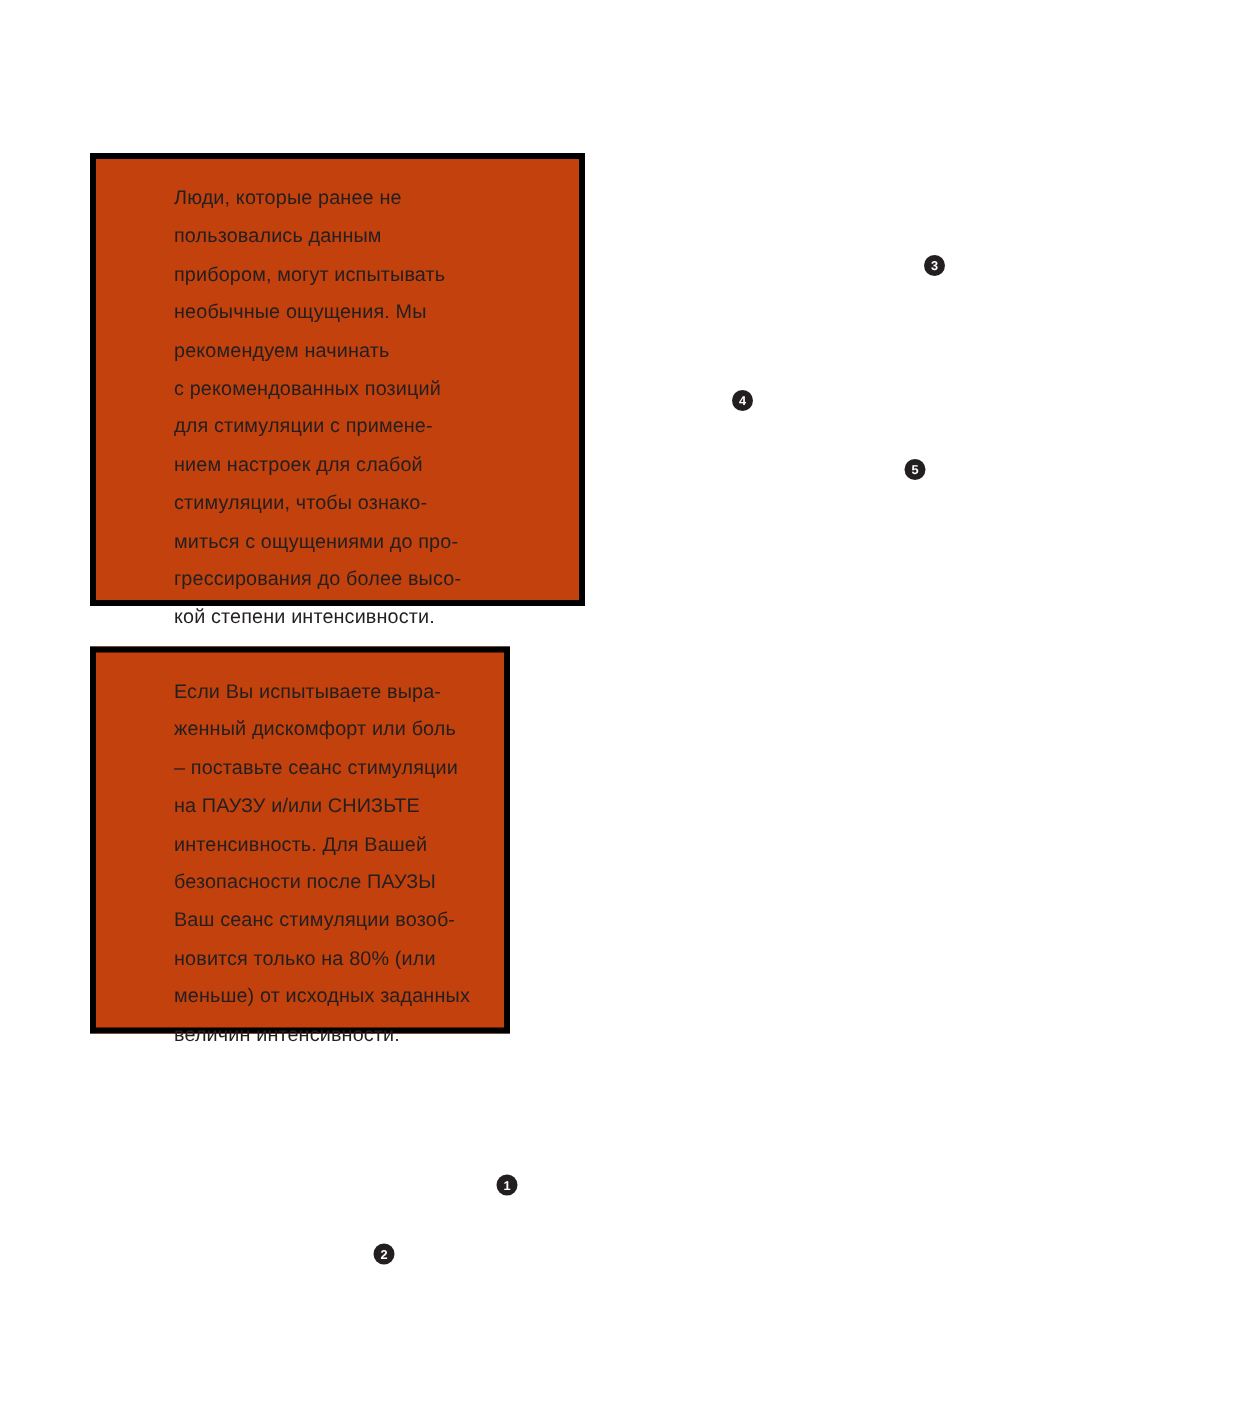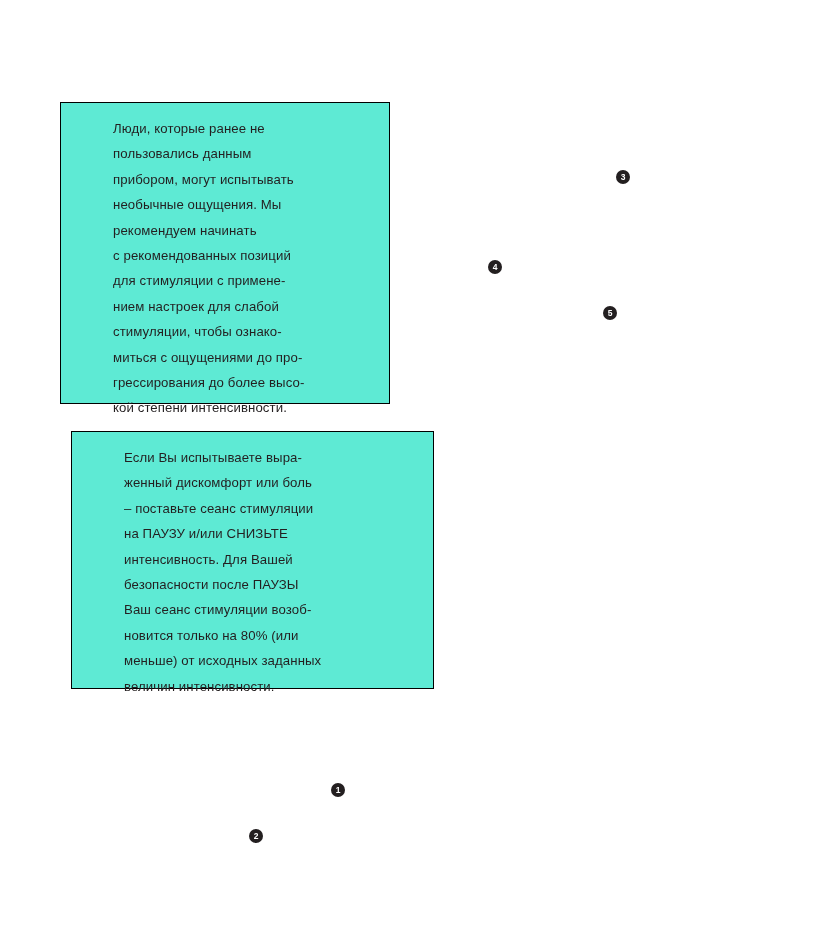--- a/index.html
+++ b/index.html
@@ -13,23 +13,23 @@
     font-family: "Liberation Sans", sans-serif;
     position: relative;
     overflow: hidden;
   }
   .page {
     position: absolute;
     inset: 0;
   }
   .note-box {
     position: absolute;
-    border: 1px solid #000000;
+    border: 4px solid #000000;
     box-sizing: border-box;
-    background: #5eead4;
+    background: #c2410c;
   }
   .note-text {
     font-size: 13.2px;
     line-height: 25.4px;
     color: #231f20;
     white-space: pre-line;
     letter-spacing: 0.1px;
   }
   #note-1 {
     left: 60px;
@@ -39,23 +39,22 @@
   }
   #note-1 .note-text {
     position: absolute;
     left: 52px;
     top: 13px;
     width: 268px;
   }
   #note-2 {
     left: 60px;
     top: 431px;
-    width: 363px;
+    width: 280px;
     height: 258px;
-    margin-left: 11px;
   }
   #note-2 .note-text {
     position: absolute;
     left: 52px;
     top: 13px;
     width: 270px;
   }
   .callout {
     position: absolute;
     width: 14px;

